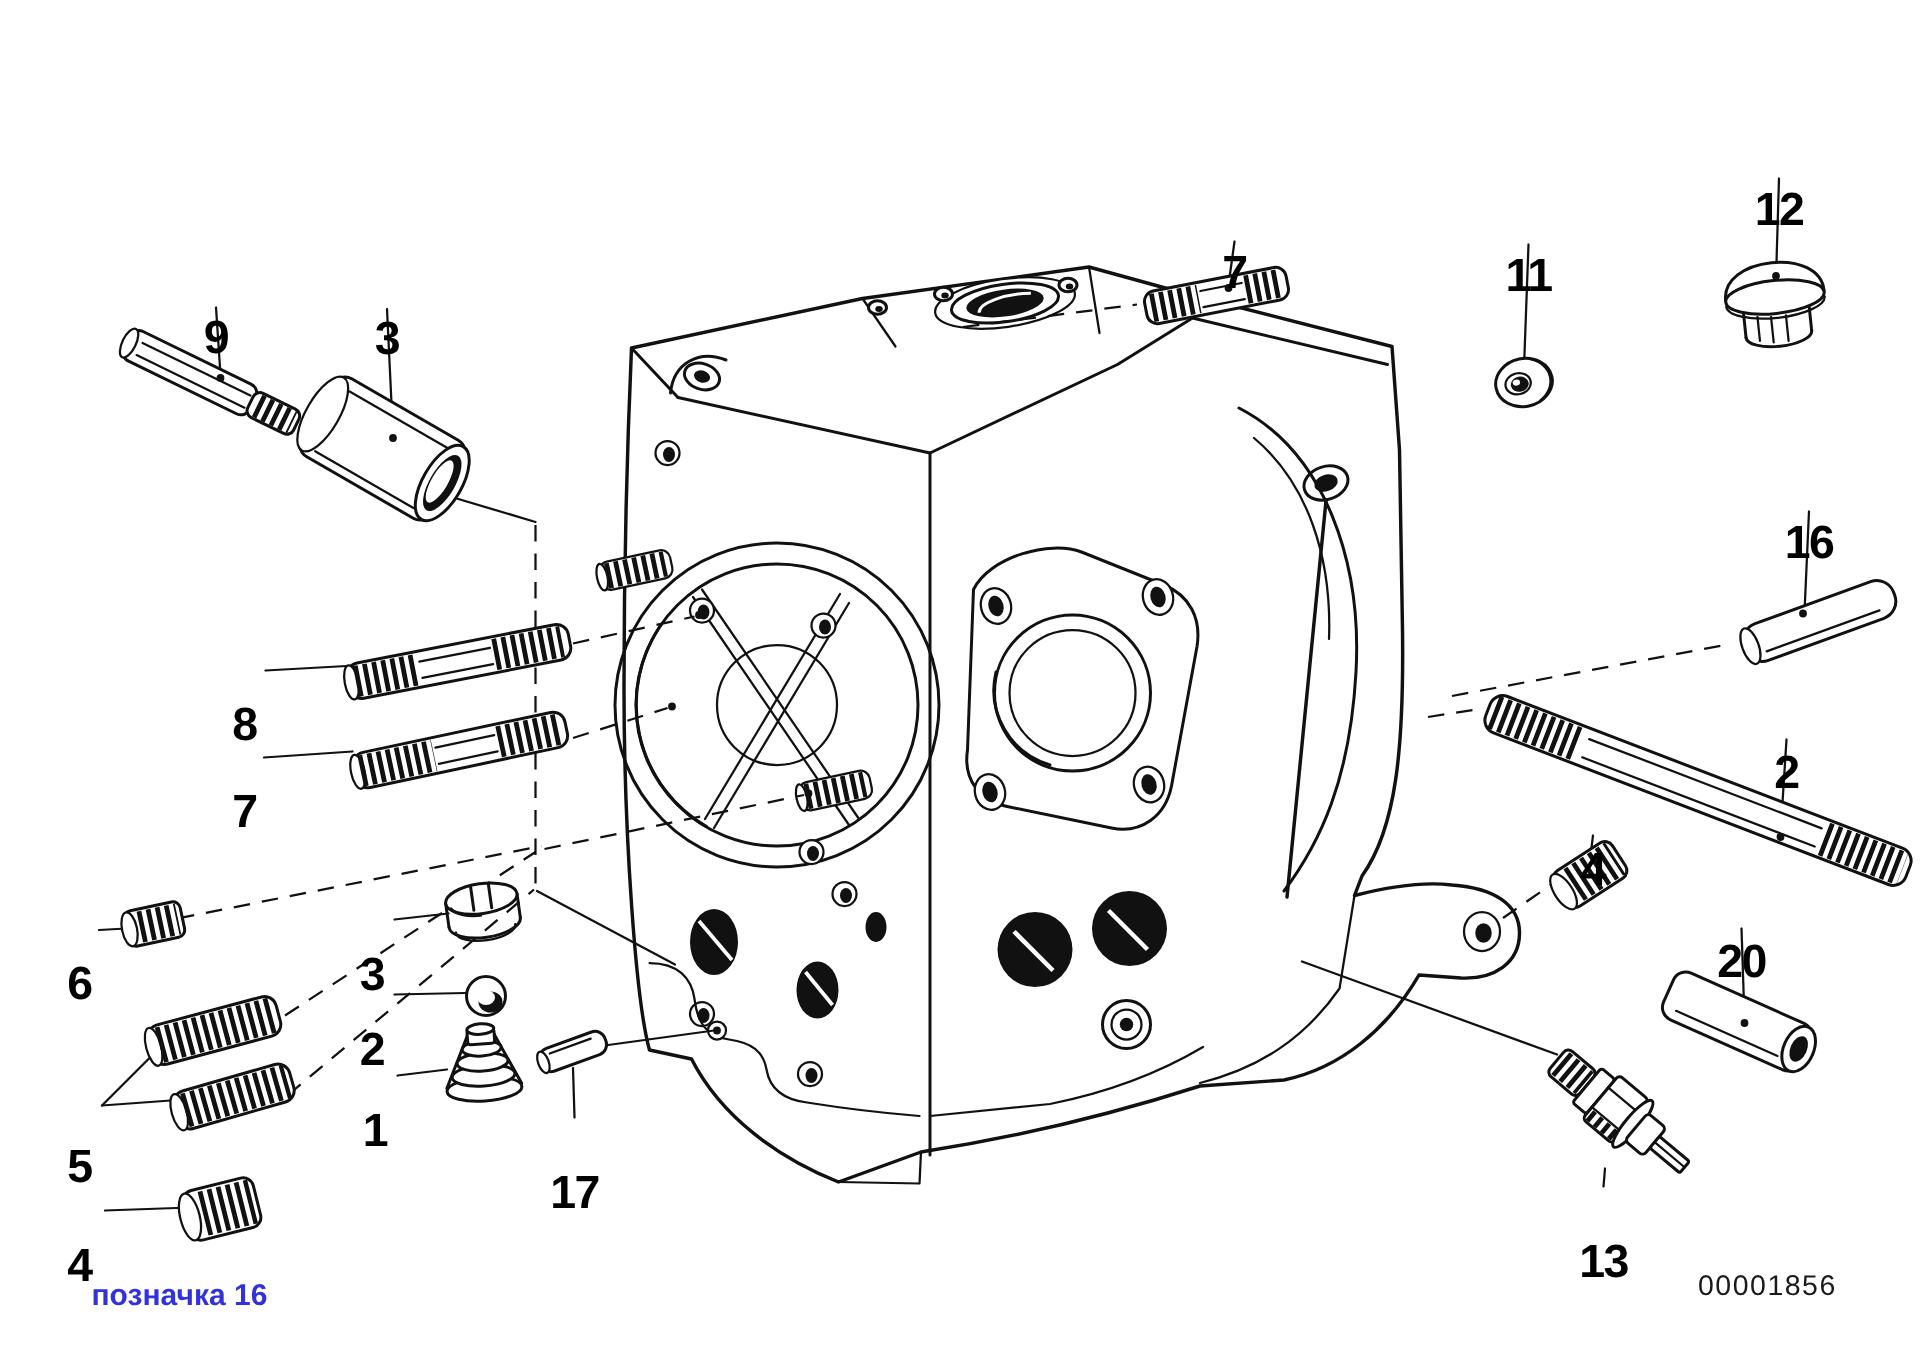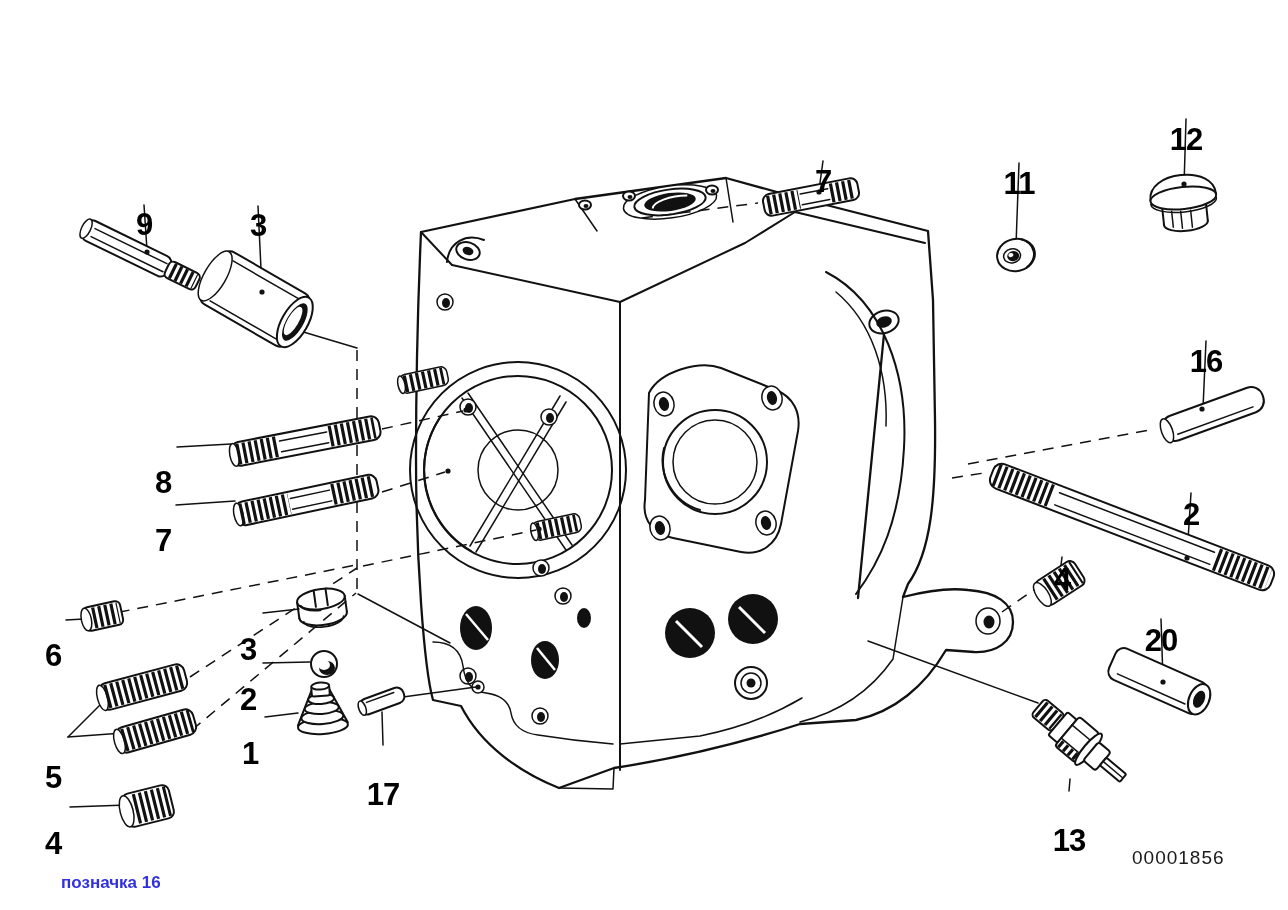--- a/index.html
+++ b/index.html
@@ -11,22 +11,22 @@
   .ln22{stroke:var(--line,#111);stroke-width:2.3;fill:none;stroke-linecap:round;stroke-linejoin:round;}
   .ln15{stroke:var(--line,#111);stroke-width:1.5;fill:none;stroke-linecap:round;stroke-linejoin:round;}
   .fillw{fill:#fff;}
   .fillb{fill:var(--line,#111);stroke:none;}
   .dash{stroke:var(--line,#111);stroke-width:1.5;fill:none;stroke-dasharray:11 8;}
   .thr{stroke:var(--line,#111);stroke-dasharray:3.2 3;}
   .wht{stroke:#fff;fill:none;}
   
   .callout{position:absolute;transform:translate(-50%,-50%);font-weight:700;font-size:31px;
            color:#000;letter-spacing:-1px;white-space:nowrap;margin-top:36px;}
-  .wm-mark{position:absolute;left:61px;top:853px;font-weight:700;font-size:17px;
-           color:var(--watermark-blue,#3030dd);white-space:nowrap;margin-top:20px;}
+  .wm-mark{position:absolute;left:61px;top:853px;font-weight:700;font-size:20px;
+           color:var(--watermark-blue,#3030dd);white-space:nowrap;}
   .wm-site{position:absolute;left:18px;top:869px;font-weight:700;font-size:24px;
            color:var(--watermark-gray,#7e7e7e);letter-spacing:.5px;white-space:nowrap;}
   .doc-number{position:absolute;left:1132px;top:847px;font-size:19px;letter-spacing:1px;
            color:var(--doc-text,#1a1a1a);white-space:nowrap;}
 </style>
 </head>
 <body>
 
 <div class="stage">
 

